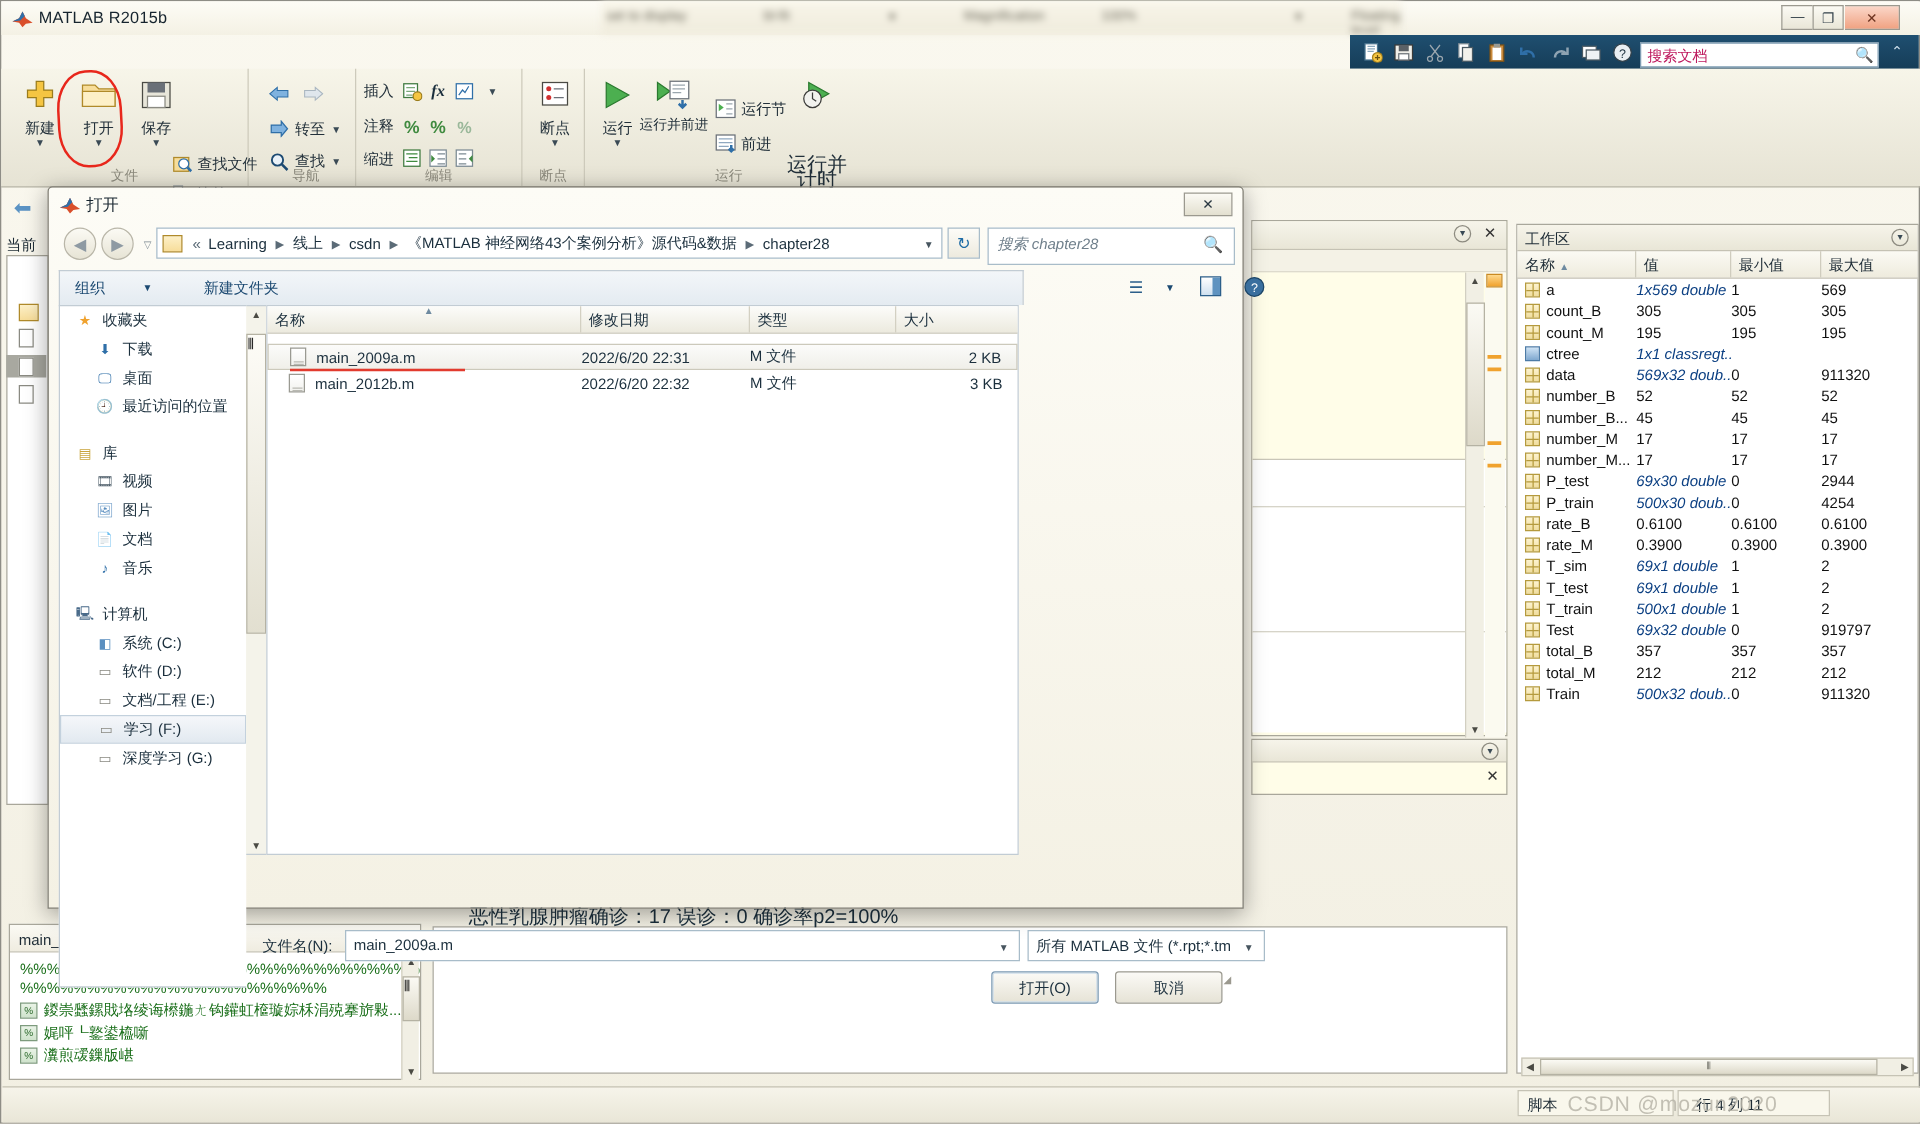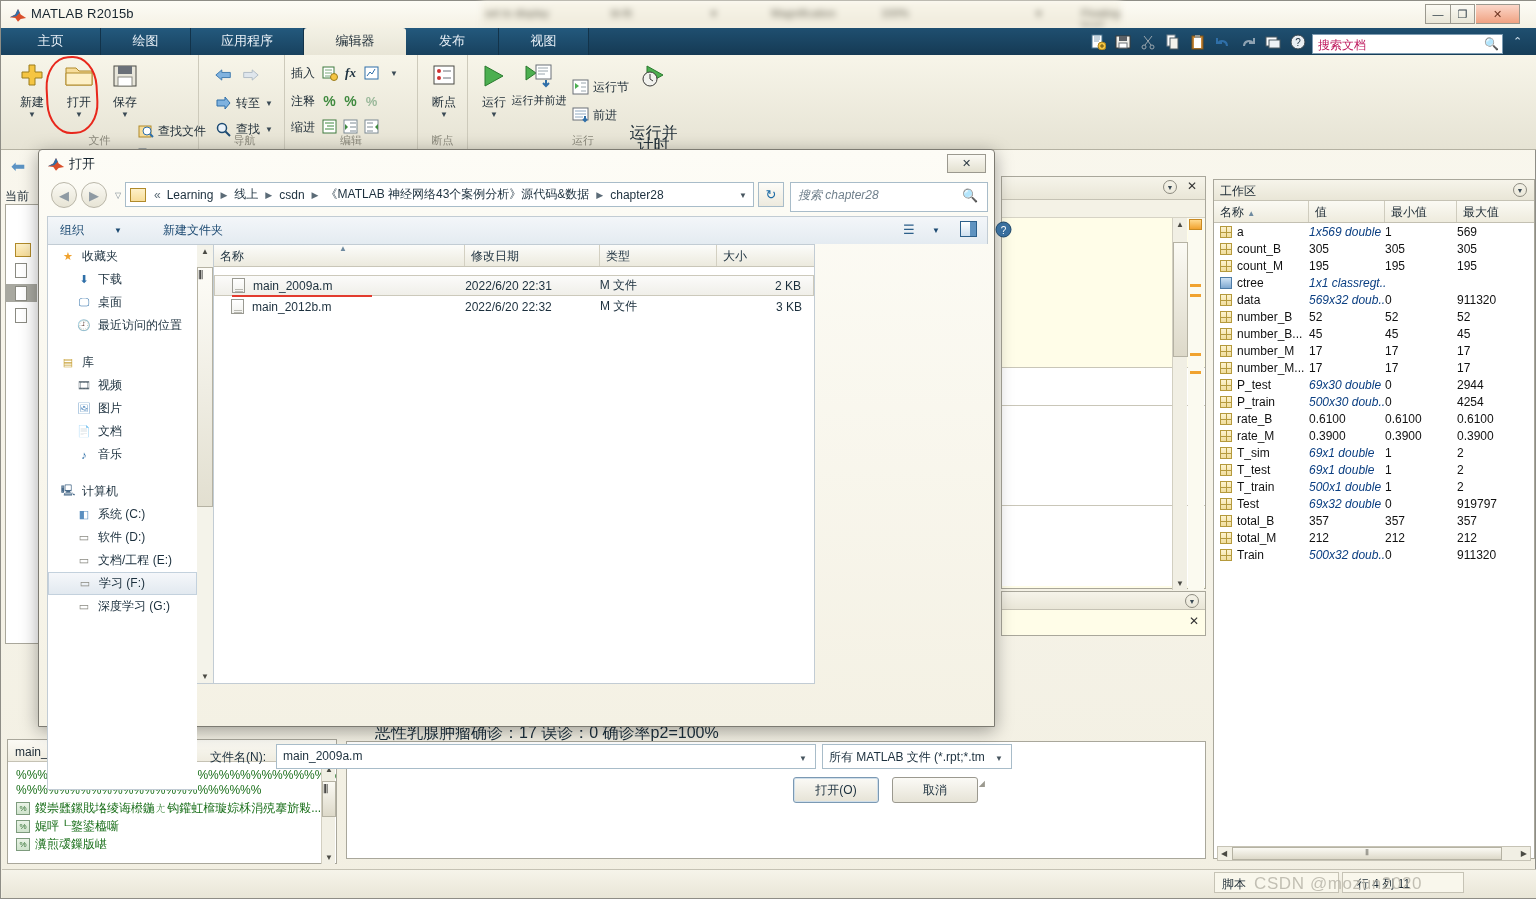--- a/index.html
+++ b/index.html
@@ -187,21 +187,21 @@
   .crumb.dbl{ color:#5b6b77; font-size:12px; padding:0 4px;}
   .addr-dd{position:absolute; right:6px; top:8px; font-size:8px; color:#47555f;}
   .refresh{position:absolute; left:711px; top:2px; width:26px; height:25px;
      border:1px solid #a8bcc9; background:linear-gradient(#fdfcf8,#edeade);
      display:flex; align-items:center; justify-content:center; color:#1d6ba5; font-size:13px;}
   .srchbox{position:absolute; left:743px; top:2px; width:198px; height:30px;
      background:#fff; border:1px solid #a8bcc9; font-size:12px; color:#6f7f8b;
      font-style:italic; padding:4px 0 0 7px;}
   .srchmag{position:absolute; right:8px; top:5px; font-size:13px; color:#1c5a8c; font-style:normal;}
   
-  .dtool{position:absolute; left:8px; top:66px; width:941px; height:28px;
+  .dtool{position:absolute; left:8px; top:66px; width:772px; height:28px;
      background:linear-gradient(#f3f6f9,#e4ebf1); border:1px solid #c2ccd4; border-bottom:none;}
   .dtool .org{position:absolute; left:12px; top:5px; font-size:12px; color:#1c4a72;}
   .dtool .orgar{position:absolute; left:66px; top:9px; font-size:8px; color:#1c4a72;}
   .dtool .nf{position:absolute; left:115px; top:5px; font-size:12px; color:#1c4a72;}
   .dtool .vwic{position:absolute; left:855px; top:5px; font-size:13px; color:#2c5f8a;}
   .dtool .vwar{position:absolute; left:884px; top:9px; font-size:8px; color:#1c4a72;}
   .dtool .pnic{position:absolute; left:912px; top:4px; width:17px; height:16px;
      border:1px solid #2c5f8a; background:linear-gradient(#fff,#cfe0ef);}
   .dtool .pnic:after{content:""; position:absolute; right:0; top:0; width:6px; height:14px; background:#5f93c0;}
   .dtool .hlp{position:absolute; left:947px; top:4px;}
@@ -274,28 +274,20 @@
       <span style="left:290px">Magnification</span>
         <span style="left:400px">100%</span>
       <span style="left:555px">▾</span>
       <span style="left:600px">Floating level</span>
     </div>
     <div class="wctrl min">—</div>
     <div class="wctrl max">❐</div>
     <div class="wctrl close">✕</div>
   </div>
 
-  <div class="tabstrip">
-    <div class="tab" style="left:0px;width:100px">主页</div>
-    <div class="tab" style="left:100px;width:90px">绘图</div>
-    <div class="tab" style="left:190px;width:113px">应用程序</div>
-    <div class="tab active" style="left:303px;width:102px">编辑器</div>
-    <div class="tab" style="left:405px;width:93px">发布</div>
-    <div class="tab" style="left:498px;width:90px">视图</div>
-  </div>
 
   <div class="qa">
     <div class="qaicon" style="left:8px">
       <svg width="16" height="16" viewBox="0 0 16 16">
           <rect x="2" y="1" width="10" height="13" fill="#fff" stroke="#49748f"></rect>
           <path d="M4 3h6M4 5h6M4 7h5" stroke="#8aa8bd"></path>
           <circle cx="12" cy="12" r="4" fill="#f5c542" stroke="#a8821f"></circle>
           <path d="M12 10v4M10 12h4" stroke="#6b5210"></path>
         </svg>
     </div>

